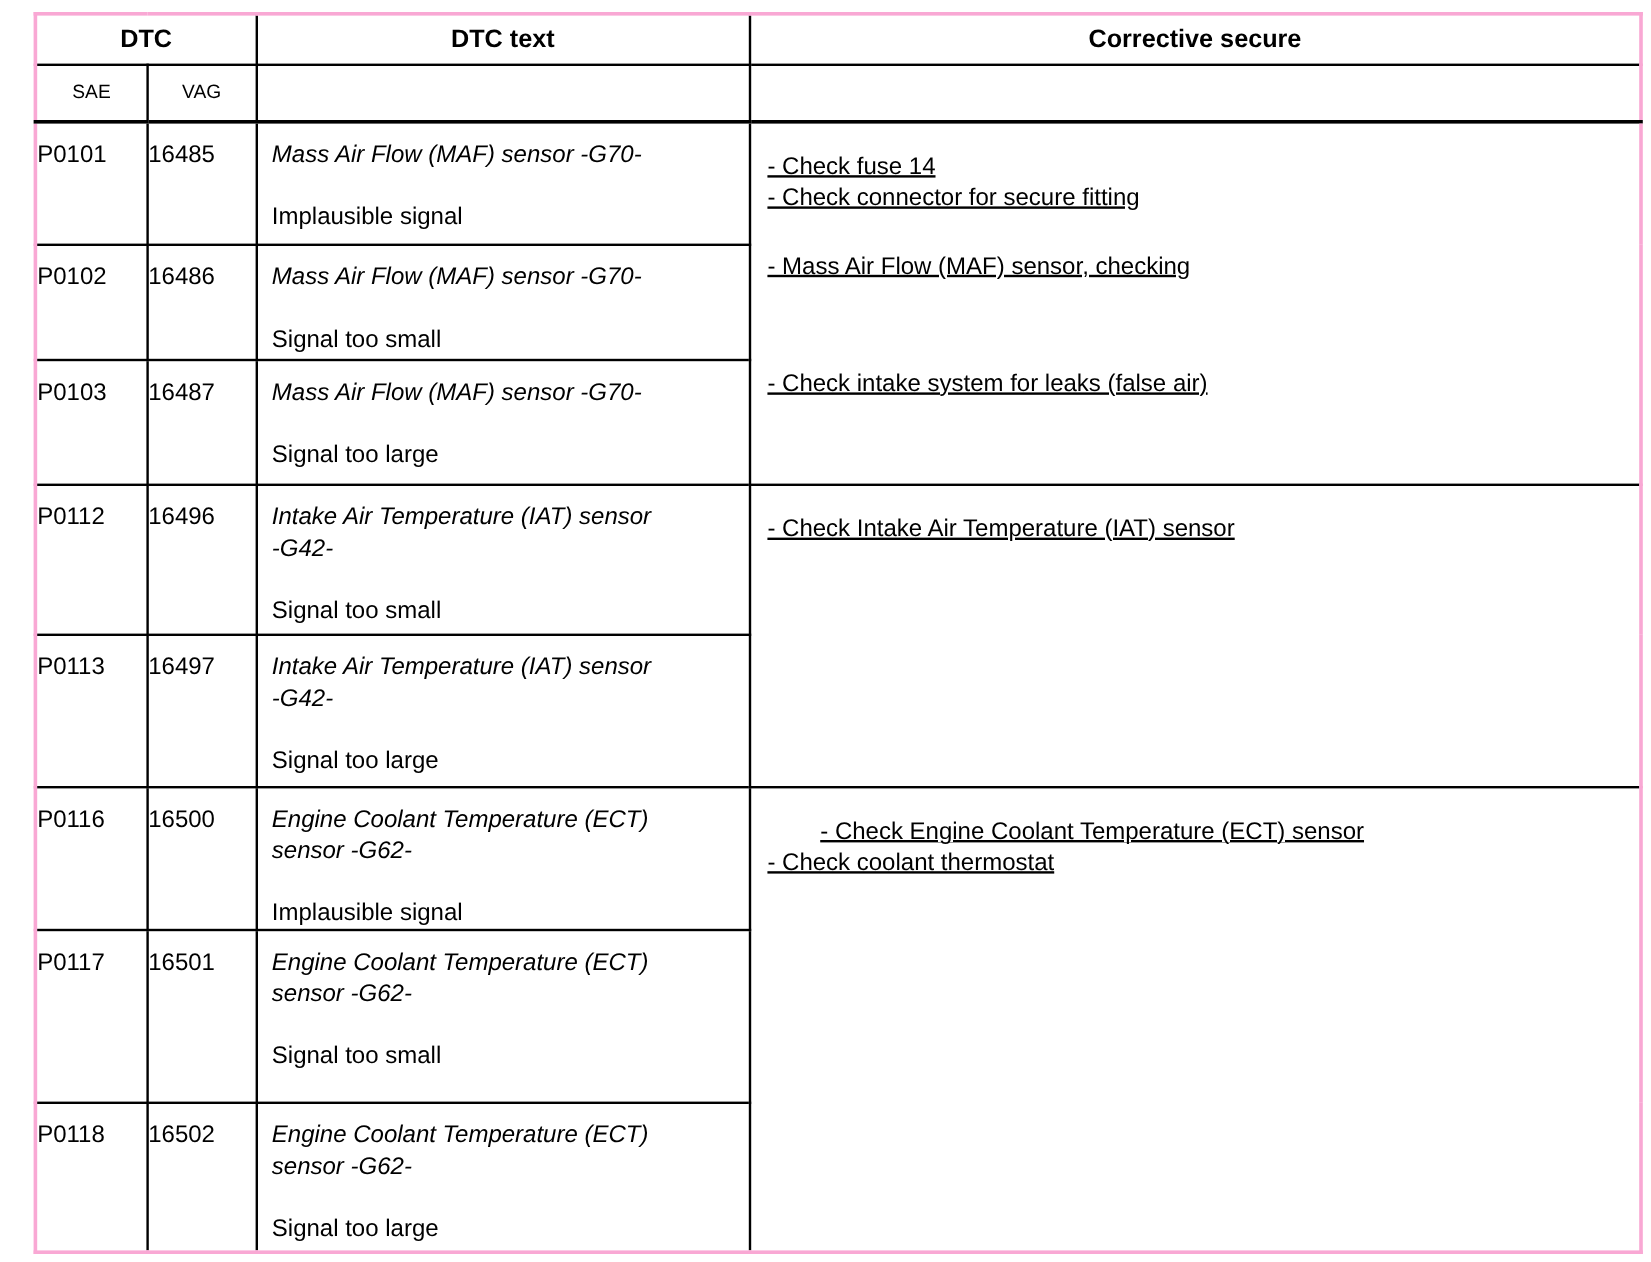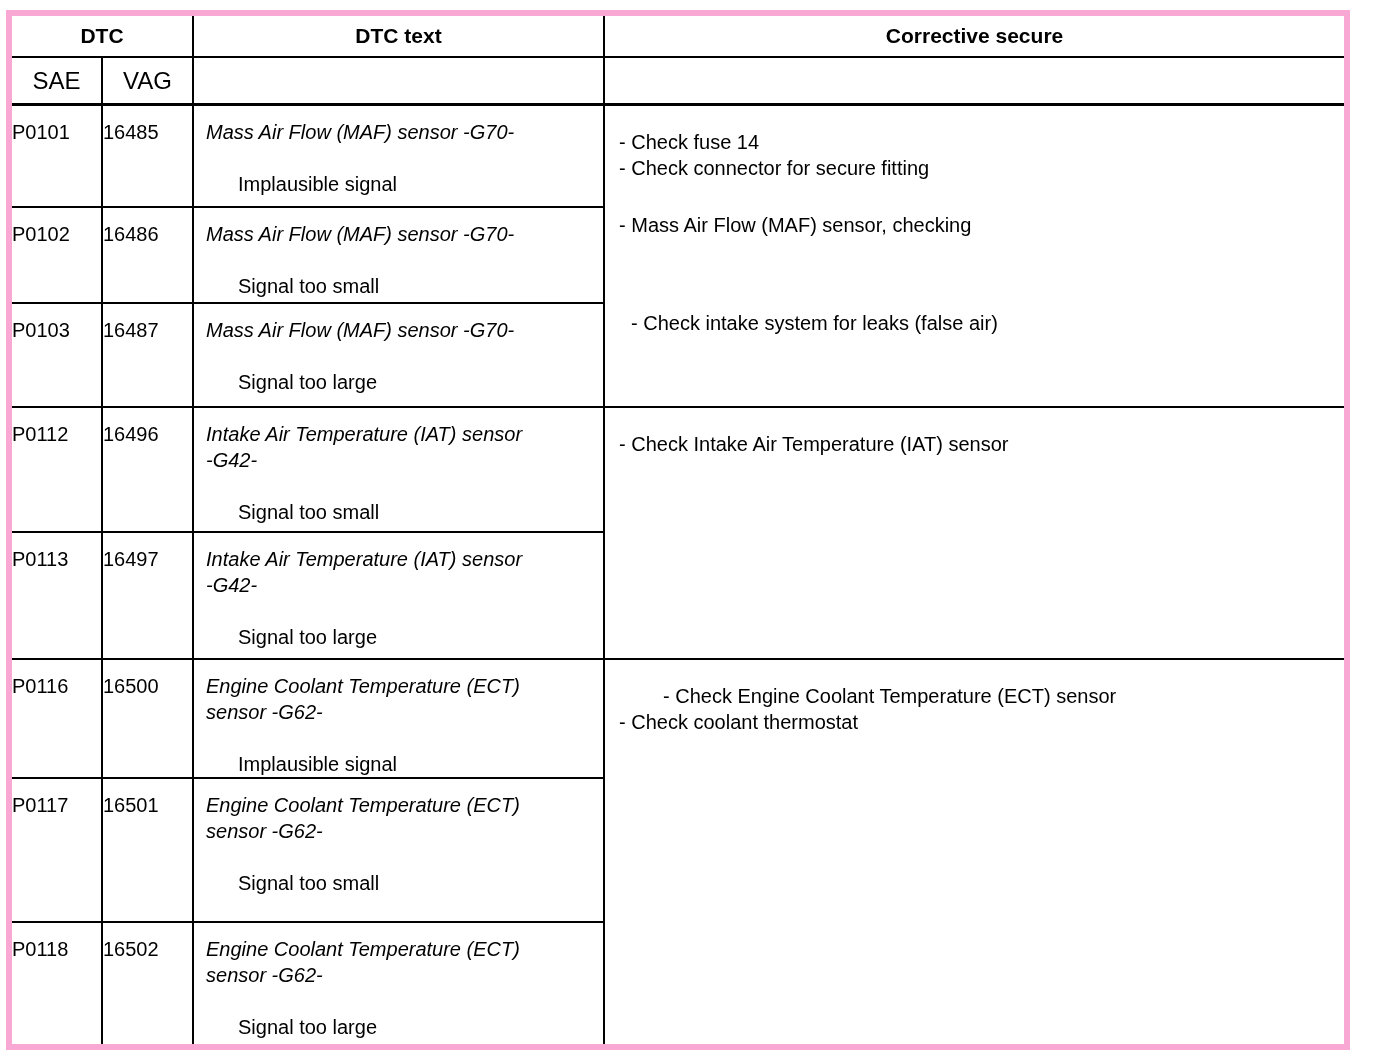--- a/index.html
+++ b/index.html
@@ -13,26 +13,26 @@
   }
   .page {
     position: relative;
     width: 1376px;
     height: 1052px;
     background: #ffffff;
     overflow: hidden;
   }
   table.dtc-table {
     position: absolute;
-    left: 6px;
+    left: 28px;
     top: 10px;
     width: 1338px;
     border-collapse: collapse;
     table-layout: fixed;
-    border: 6px solid #f9a8d4;
+    border: 3px solid #f9a8d4;
     font-size: 20px;
     line-height: 26px;
   }
   .dtc-table th, .dtc-table td {
     border: 2px solid #000;
     padding: 0;
     vertical-align: top;
     overflow: hidden;
   }
   tr.header-row th {
@@ -40,40 +40,40 @@
     text-align: center;
     vertical-align: middle;
     font-size: 21px;
     height: 40px;
   }
   tr.subheader-row td {
     text-align: center;
     vertical-align: middle;
     height: 45px;
     border-bottom: 3px solid #000;
-    font-size: 24px;
+    font-size: 16px;
   }
   td.code-cell {
     text-align: left;
     padding-top: 13px;
   }
   td.dtc-text-cell {
     padding: 13px 12px 0 12px;
   }
   .dtc-name { white-space: pre-line; font-style: italic; }
-  .dtc-signal { margin-top: 26px; margin-left: 32px; }
+  .dtc-signal { margin-top: 26px; }
   td.corrective-cell {
     padding: 0 0 0 14px;
   }
-  .action-line { margin: 0; }
+  .action-line { margin: 0; text-decoration: underline; }
   
   .g1-a0 { margin-top: 23px; }
   .g1-a1 { }
   .g1-a2 { margin-top: 31px; }
-  .g1-a3 { margin-top: 72px; margin-left: 12px; }
+  .g1-a3 { margin-top: 72px; }
   .g2-a0 { margin-top: 23px; }
   .g3-a0 { margin-top: 23px; margin-left: 44px; }
   .g3-a1 { }
   tr.r1 { height: 102px; }
   tr.r2 { height: 96px; }
   tr.r3 { height: 104px; }
   tr.r4 { height: 125px; }
   tr.r5 { height: 127px; }
   tr.r6 { height: 119px; }
   tr.r7 { height: 144px; }

